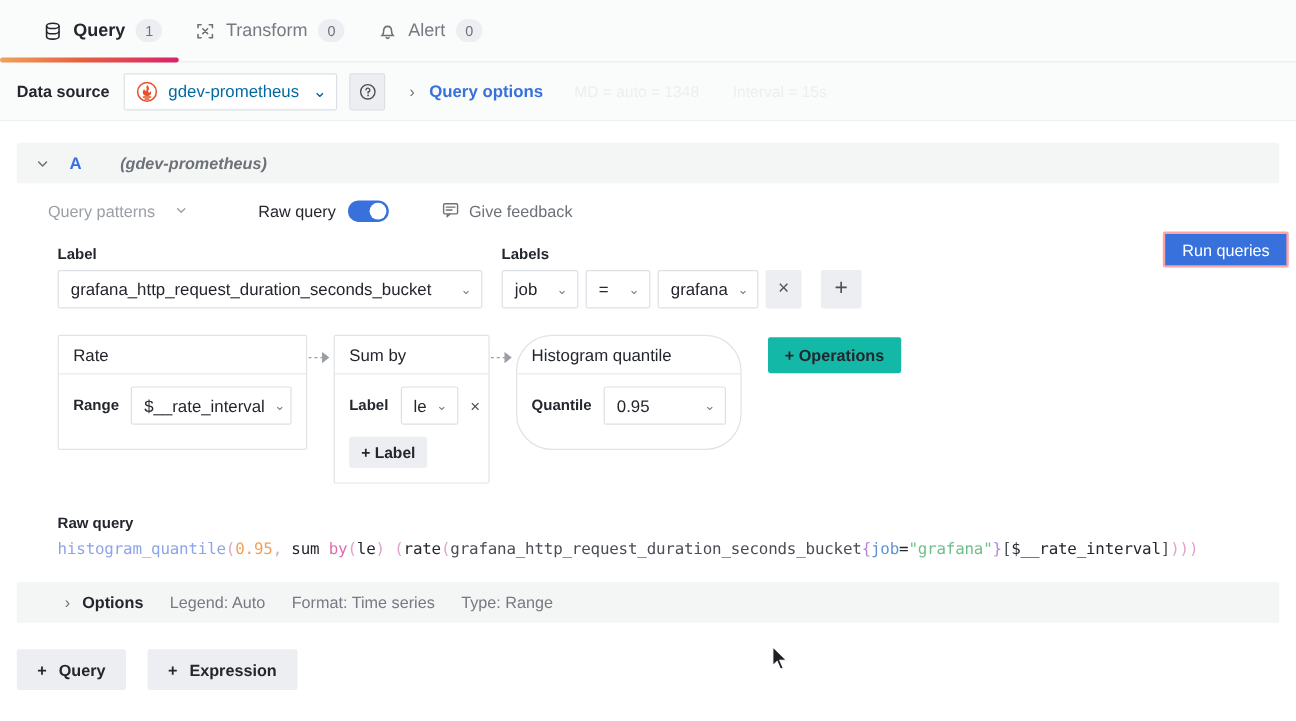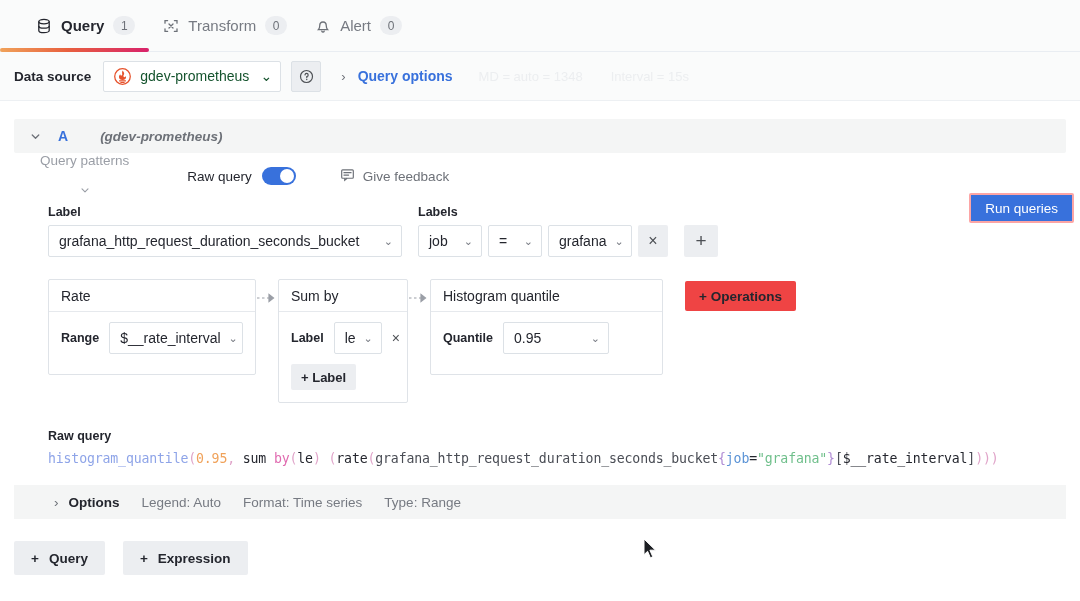--- a/index.html
+++ b/index.html
@@ -51,21 +51,21 @@
     height: 49px; display: flex; align-items: center;
     padding-left: 14px; gap: 10px;
     background: #fafbfb;
     border-bottom: 1px solid #edf0f3;
   }
   .dslabel { font-size: 13.5px; font-weight: 600; color:#24262e; margin-right:2px;}
   .dspicker {
     display:flex; align-items:center; gap:9px;
     height:31px; min-width:178px; padding: 0 8px 0 10px;
     border:1px solid #dce1e6; border-radius:2px; background:#fff;
-    font-size:14px; color:#14532d; cursor:pointer;
+    font-size:14px; color:#0369a1; cursor:pointer;
   }
   .dspicker .dsname { flex:1; }
   .promico { width:17px; height:17px; flex: 0 0 17px; }
   .iconbtn {
     width:30px; height:31px; border:1px solid #dce1e6; border-radius:2px;
     background:#eceef1; display:flex; align-items:center; justify-content:center;
     cursor:pointer; color:#4d5055;
   }
   .qo-chevron { color:#6d7178; font-size:13px; margin-left:10px; margin-right:2px;}
   .qopts { font-size:14px; font-weight:600; color:#3871dc; cursor:pointer;}
@@ -80,21 +80,21 @@
   }
   .collapse { width:26px; height:26px; display:flex; align-items:center; justify-content:center; color:#6d7178; cursor:pointer;}
   .refid { font-size:14px; font-weight:600; color:#3871dc; margin-left:6px; cursor:pointer;}
   .dsnote { font-size:13.5px; color:#6d7178; font-style:italic; margin-left:28px;font-weight:bold;}
 
   .qbody { background:#fff; padding: 0 0 0 0; position:relative; }
 
   .toolbar {
     display:flex; align-items:center; height:46px; padding-left:26px; gap:0;
   }
-  .qpatterns { display:flex; align-items:center; gap:16px; font-size:13.5px; color:#9a9ea6; cursor:pointer;flex-direction:column;}
+  .qpatterns { display:flex; align-items:center; gap:16px; font-size:13.5px; color:#9a9ea6; cursor:pointer;}
   .raw-label { font-size:13.5px; color:#24262e; margin-left:58px; }
   .switch {
     width:34px; height:18px; border-radius:9px; background:#3871dc;
     position:relative; margin-left:10px; cursor:pointer;
   }
   .switch .knob {
     position:absolute; top:2px; right:2px; width:14px; height:14px;
     border-radius:50%; background:#fff;
   }
   .feedback { display:flex; align-items:center; gap:8px; margin-left:44px; font-size:13.5px; color:#6d7178; cursor:pointer;}
@@ -137,34 +137,34 @@
   }
   .opcard .ophead {
     height:32px; display:flex; align-items:center; padding:0 12px;
     font-size:14px; color:#24262e; border-bottom:1px solid #e6e9ed;
   }
   .opcard .opbody { padding:10px 12px 12px 12px; }
   .oprow { display:flex; align-items:center; gap:10px; }
   .oparg-label { font-size:12.5px; font-weight:600; color:#24262e;}
   .op-rate { width:208px; }
   .op-sum  { width:130px; }
-  .op-hist { width:233px; }
+  .op-hist { width:188px;border-radius:30px; }
   .arrow {
     width:22px; display:flex; align-items:center; justify-content:center;
     color:#9a9ea6; font-size:15px; margin-top:13px;
   }
   .addlabel {
     margin-top:10px; display:inline-flex; align-items:center; gap:6px;
     height:26px; padding:0 10px; background:#eceef1; border-radius:2px;
     font-size:13px; font-weight:600; color:#24262e; cursor:pointer; width:max-content;
   }
   .xsm { color:#4d5055; font-size:14px; cursor:pointer; }
   .opsbtn {
     margin-left:22px; margin-top:2px;
-    height:30px; padding:0 14px; background:#ef4444; border-radius:2px;
+    height:30px; padding:0 14px; background:#14b8a6; border-radius:2px;
     display:flex; align-items:center; gap:10px;
     font-size:13.5px; font-weight:600; color:#24262e; cursor:pointer;
   }
 
   
   .rawwrap { padding: 26px 0 0 34px; }
   .rawtitle { font-size:12.5px; font-weight:600; color:#24262e; margin-bottom:6px;}
   .rawcode {
     font-family:"DejaVu Sans Mono", monospace;
     font-size:13.2px; letter-spacing:-0.15px; line-height:20px;

